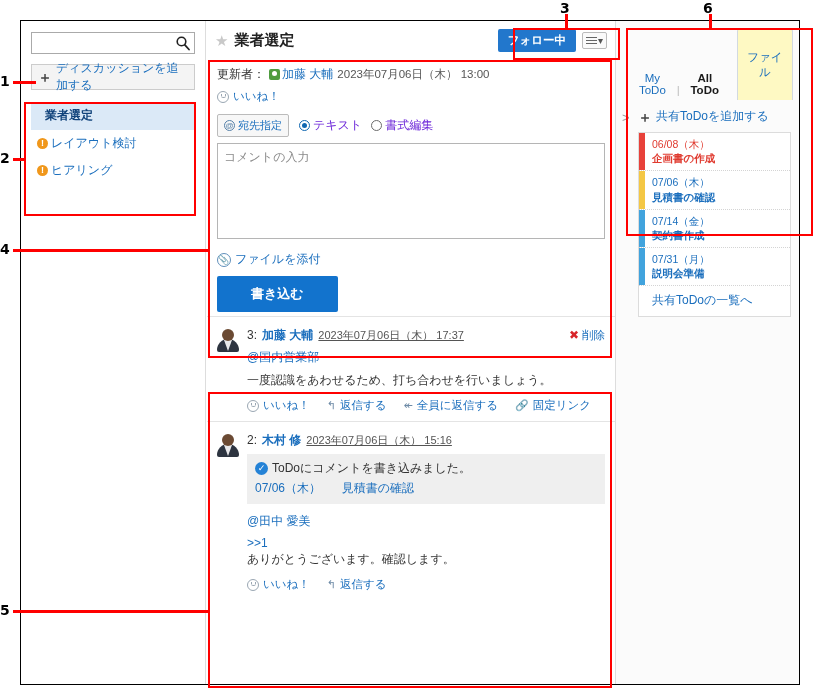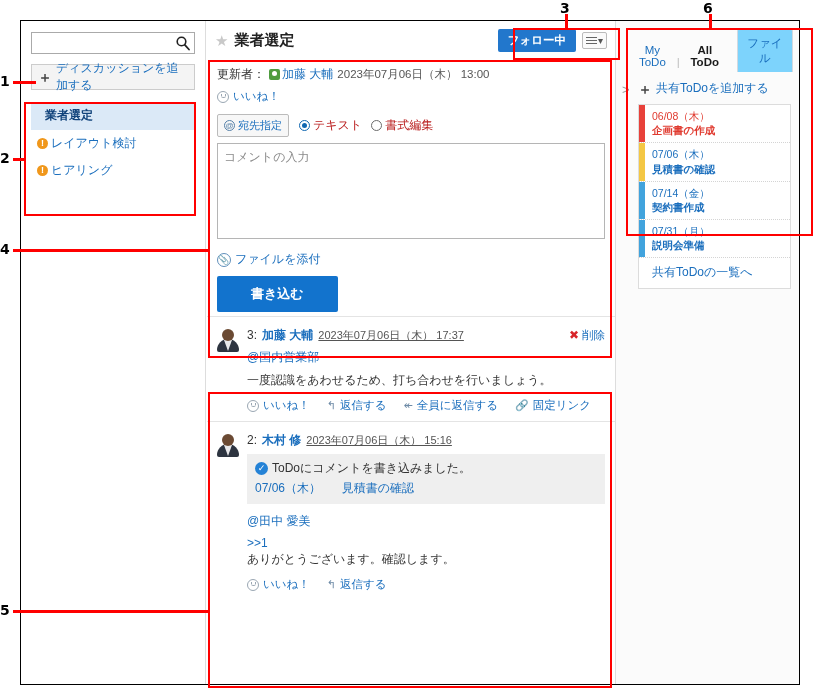--- a/index.html
+++ b/index.html
@@ -204,21 +204,21 @@
     border: 1px solid #bbb; background: #f7f7f7;
     font-size: 11px; color: #1a6ebd;
     padding: 3px 6px; border-radius: 2px; cursor: pointer;
     font-family: "Liberation Sans", sans-serif;
   }
   .at-icon {
     display: inline-block; width: 11px; height: 11px;
     border: 1px solid #5580a8; border-radius: 50%;
     font-size: 8px; line-height: 10px; text-align: center; color: #5580a8;
   }
-  .radio-group { display: flex; align-items: center; gap: 9px; font-size: 12px; color: #b91c1c; }
+  .radio-group { display: flex; align-items: center; gap: 9px; font-size: 12px; color: #6d28d9; }
   .radio-opt { display: inline-flex; align-items: center; gap: 3px; cursor: pointer; }
   .radio-dot {
     width: 11px; height: 11px; border-radius: 50%;
     border: 1px solid #6b6b6b; background: #fff;
     display: inline-block; position: relative;
   }
   .radio-dot.on { border-color: #1167b1; }
   .radio-dot.on::after {
     content: ""; position: absolute; left: 2px; top: 2px;
     width: 5px; height: 5px; border-radius: 50%; background: #1167b1;
@@ -341,23 +341,23 @@
     gap: 0;
     font-size: 11.5px;
     text-align: center;
   }
   .rp-tab {
     padding: 4px 6px; cursor: pointer; color: #1a6ebd;
   }
   .rp-tab.active { color: #1a1a1a; font-weight: bold; }
   .tab-div { color: #bbb; padding: 4px 0; }
   .rp-tab.file {
-    background: #7dd3fc; border: 1px solid #d2d9e0;
+    background: #fef9c3; border: 1px solid #d2d9e0;
     border-bottom: none; border-radius: 2px 2px 0 0;
-    margin-left: 7px; padding: 6px 8px;
+    margin-left: 7px; padding: 20px 8px;
   }
   .rp-body { position: relative; padding: 0 8px 0 22px; }
   .collapse-chev {
     position: absolute; left: 6px; top: 10px;
     color: #9a9a9a; font-size: 13px; cursor: pointer;
   }
   .add-todo {
     display: flex; align-items: center; gap: 4px;
     font-size: 12px; color: #1a6ebd; cursor: pointer;
     padding: 8px 0 7px 0;

